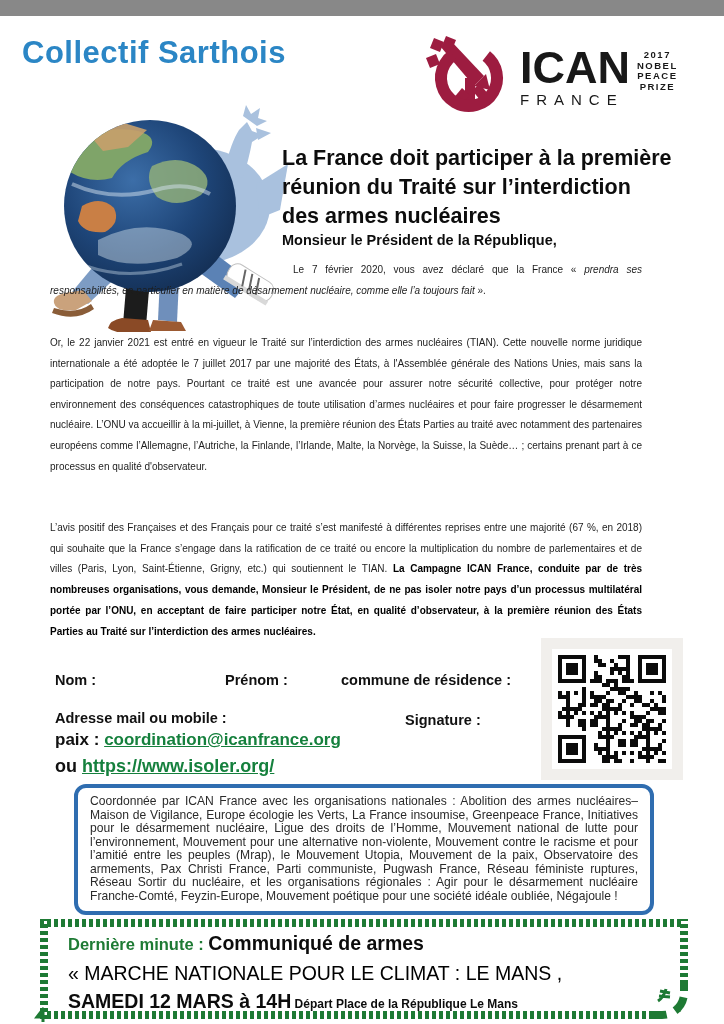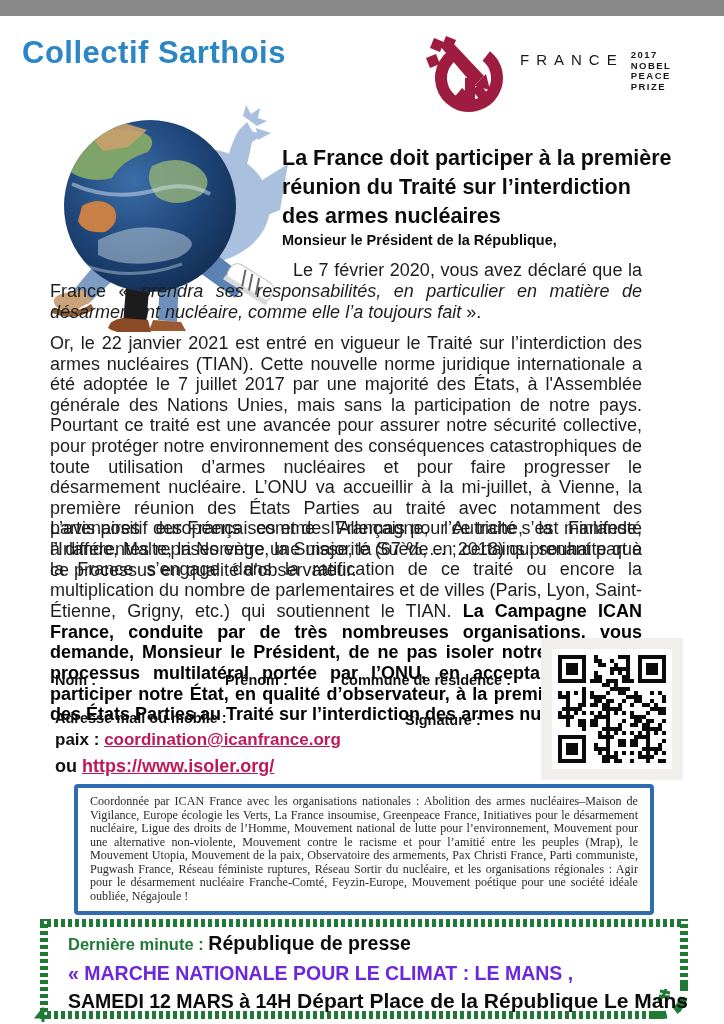--- a/index.html
+++ b/index.html
@@ -9,70 +9,70 @@
   
   .brand{position:absolute;left:8px;top:18px;width:292px;text-align:center;
          color:#2b86c5;font-size:31px;font-weight:700;line-height:37px;letter-spacing:.5px;}
   .illus{position:absolute;left:32px;top:72px;}
   .ican{position:absolute;left:424px;top:18px;display:flex;align-items:flex-start;}
   .ican-emblem{margin-right:10px;}
   .ican-text{display:flex;align-items:flex-start;margin-top:14px;}
   .ican-word{font-size:45px;font-weight:900;letter-spacing:0;color:#181818;line-height:40px;}
   .ican-country{font-size:15px;font-weight:400;letter-spacing:7px;color:#181818;margin-top:3px;}
   .nobel{margin-left:7px;margin-top:2px;}
-  .nobel div{font-size:9.5px;font-weight:700;letter-spacing:1.5px;color:#181818;line-height:10.5px;}
+  .nobel div{font-size:9.5px;font-weight:700;letter-spacing:1.5px;color:#181818;line-height:10.5px;text-align:center;}
 
   .headline{position:absolute;left:282px;top:128px;width:438px;text-align:left;
             font-size:21.5px;font-weight:700;color:#0d0d0d;line-height:29px;}
   .salutation{position:absolute;left:282px;top:216px;width:438px;text-align:left;
               font-size:14.5px;font-weight:700;color:#0d0d0d;}
 
   
   .para{position:absolute;left:50px;width:592px;text-align:justify;
-        font-size:18px;line-height:20.8px;color:#1d1d1d;}
+        font-size:10px;line-height:20.8px;color:#1d1d1d;}
   #para1{top:244px;text-indent:243px;}
   #blockA{top:317px;line-height:20.6px;}
   #blockB{top:502px;line-height:20.7px;}
   .it{font-style:italic;}
   .bold-para{font-weight:700;color:#000;}
 
   
   .form-label{position:absolute;font-size:14.5px;font-weight:700;color:#111;}
   .links-line{position:absolute;font-size:17px;font-weight:700;color:#111;}
-  .links-line a{color:#be185d;text-decoration:underline;}
+  .links-line a{color:#15803d;text-decoration:underline;}
 
   
   .qr-wrap{position:absolute;left:541px;top:622px;background:#f1efec;padding:11px;}
   .qr-inner{background:#ffffff;padding:6px;line-height:0;}
 
   
   .orgs-box{position:absolute;left:74px;top:768px;width:548px;
-            border:4px solid #2f6db0;border-radius:4px;padding:7px 12px 8px 12px;
-            font-family:Liberation Serif, serif;font-size:12.1px;line-height:13.5px;
+            border:4px solid #2f6db0;border-radius:12px;padding:7px 12px 8px 12px;
+            font-family:Liberation Sans, sans-serif;font-size:12.1px;line-height:13.5px;
             text-align:justify;color:#2a2a2a;}
 
   
   .alert-box{position:absolute;left:40px;top:903px;width:648px;height:100px;}
   .dash{position:absolute;background:repeating-linear-gradient(90deg,#1e7a34 0 4px,transparent 4px 7px);}
   .dash.top{left:0;right:6px;top:0;height:8px;}
   .dash.bottom{left:0;right:26px;bottom:0;height:8px;}
   .dashv{position:absolute;background:repeating-linear-gradient(0deg,#1e7a34 0 4px,transparent 4px 7px);width:8px;}
   .dashv.left{left:0;top:0;bottom:0;}
   .dashv.right{right:0;top:0;bottom:28px;}
   .corner-br{position:absolute;right:0;bottom:0;width:30px;height:30px;
              border-right:8px dashed #1e7a34;border-bottom:8px dashed #1e7a34;
              border-bottom-right-radius:26px;}
   .alert-content{position:absolute;left:28px;top:10px;right:20px;}
   .alert-l1{line-height:28px;white-space:nowrap;}
   .alert-label{color:#1e7a34;font-weight:700;font-size:16.5px;}
   .alert-title{color:#0c0c0c;font-weight:700;font-size:19.5px;}
-  .alert-l2{color:#6d28d9;font-weight:700;font-size:19.5px;line-height:28px;white-space:nowrap;}
+  .alert-l2{color:#000000;font-weight:400;font-size:19.5px;line-height:28px;white-space:nowrap;}
   .alert-l3{line-height:28px;white-space:nowrap;}
   .alert-strong{color:#0c0c0c;font-weight:700;font-size:19.5px;}
-  .alert-rest{color:#0c0c0c;font-weight:700;font-size:21px;}
+  .alert-rest{color:#0c0c0c;font-weight:700;font-size:12px;}
   .squiggle{position:absolute;}
 </style>
 </head>
 <body>
 
 <div class="page">
 
   <div class="brand">
     <div>Collectif Sarthois</div>
   </div>
@@ -139,20 +139,21 @@
         <polygon points="16,12 28,8 60,42 50,52"></polygon>
         <polygon points="50,52 62,40 66,56"></polygon>
         <rect x="41" y="44" width="10" height="26"></rect>
         <polygon points="28,66 38,54 46,61 36,72"></polygon>
         <polygon points="56,66 48,56 56,50 64,60"></polygon>
       </g>
       <circle cx="45" cy="44" r="28" fill="none" stroke="#9d1c40" stroke-width="12" stroke-dasharray="140 36" stroke-dashoffset="-4" transform="rotate(-60 45 44)"></circle>
     </svg>
     <div class="ican-text">
       <div>
+        <div class="ican-word">ICAN</div>
         <div class="ican-country">FRANCE</div>
       </div>
       <div class="nobel">
         <div>2017</div>
         <div>NOBEL</div>
         <div>PEACE</div>
         <div>PRIZE</div>
       </div>
     </div>
   </div>
@@ -439,19 +440,19 @@
     <div class="dashv left"></div>
     <div class="dashv right"></div>
     <div class="corner-br"></div>
     <svg class="squiggle" style="right:14px;bottom:16px;" width="18" height="16" viewBox="0 0 18 16">
       <path d="M2 14 q6 -4 8 -12 M4 4 l10 2 M3 9 l11 1" stroke="#1e7a34" stroke-width="3" fill="none"></path>
     </svg>
     <svg class="squiggle" style="left:-6px;bottom:-4px;" width="14" height="16" viewBox="0 0 14 16">
       <path d="M10 1 L3 10 h9 M9 5 v10" stroke="#1e7a34" stroke-width="3" fill="none"></path>
     </svg>
     <div class="alert-content">
-      <div class="alert-l1"><span class="alert-label">Dernière minute : </span><span class="alert-title">République de presse</span></div>
+      <div class="alert-l1"><span class="alert-label">Dernière minute : </span><span class="alert-title">Communiqué de armes</span></div>
       <div class="alert-l2">« MARCHE NATIONALE POUR LE CLIMAT : LE MANS ,</div>
       <div class="alert-l3"><span class="alert-strong">SAMEDI 12 MARS à 14H</span><span class="alert-rest">  Départ Place de la République Le Mans</span></div>
     </div>
   </div>
 
 </div>
 
 </body></html>

